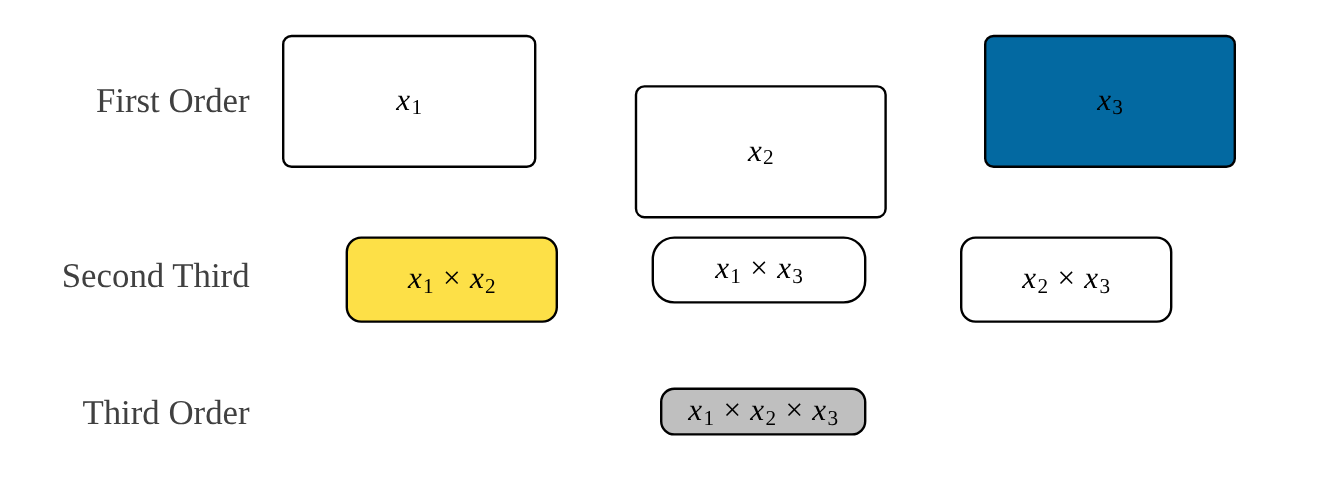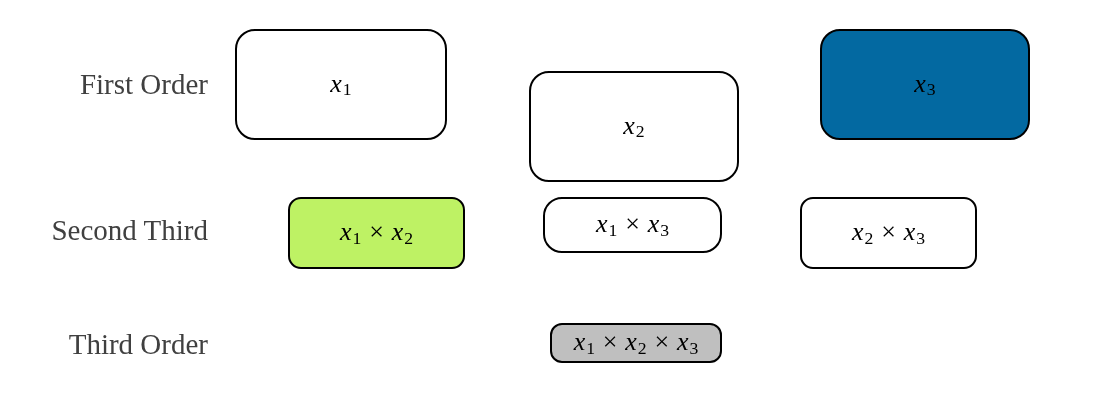--- a/index.html
+++ b/index.html
@@ -32,21 +32,21 @@
 
   .box {
     position: absolute;
     box-sizing: border-box;
     border: 2px solid #000000;
     background: #ffffff;
     display: flex;
     align-items: center;
     justify-content: center;
   }
-  .r1 { border-radius: 20px; }
+  .r1 { border-radius: 8px; }
   .r2 { border-radius: 13px; }
   .r3 { border-radius: 12px; border-width: 2.5px; }
 
   .b11 { left: 235px; top: 29px;  width: 212px; height: 111px; }
   .b12 { left: 529px; top: 29px;  width: 210px; height: 111px; }
   .b13 { left: 820px; top: 29px;  width: 210px; height: 111px; }
   .b21 { left: 288px; top: 197px; width: 177px; height: 72px; }
   .b22 { left: 543px; top: 197px; width: 179px; height: 56px; border-radius: 19px; }
   .b23 { left: 800px; top: 197px; width: 177px; height: 72px; }
   .b31 { left: 550px; top: 323px; width: 172px; height: 40px; }
@@ -82,21 +82,21 @@
   <div class="box r1 b11" style="background: rgb(255, 255, 255);">
     <span class="math"><span class="var">x</span><span class="sub">1</span></span>
   </div>
   <div class="box r1 b12" style="background: rgb(255, 255, 255); margin-top: 42px;">
     <span class="math"><span class="var">x</span><span class="sub">2</span></span>
   </div>
   <div class="box r1 b13" style="background: #0369a1;">
     <span class="math"><span class="var">x</span><span class="sub">3</span></span>
   </div>
 
-  <div class="box r2 b21" style="background: #bef264;">
+  <div class="box r2 b21" style="background: #fde047;">
     <span class="math"><span class="var">x</span><span class="sub">1</span><span class="op">×</span><span class="var">x</span><span class="sub">2</span></span>
   </div>
   <div class="box r2 b22" style="background: rgb(255, 255, 255);">
     <span class="math"><span class="var">x</span><span class="sub">1</span><span class="op">×</span><span class="var">x</span><span class="sub">3</span></span>
   </div>
   <div class="box r2 b23" style="background: rgb(255, 255, 255);">
     <span class="math"><span class="var">x</span><span class="sub">2</span><span class="op">×</span><span class="var">x</span><span class="sub">3</span></span>
   </div>
 
   <div class="box r3 b31" style="background: rgb(191, 191, 191);">

